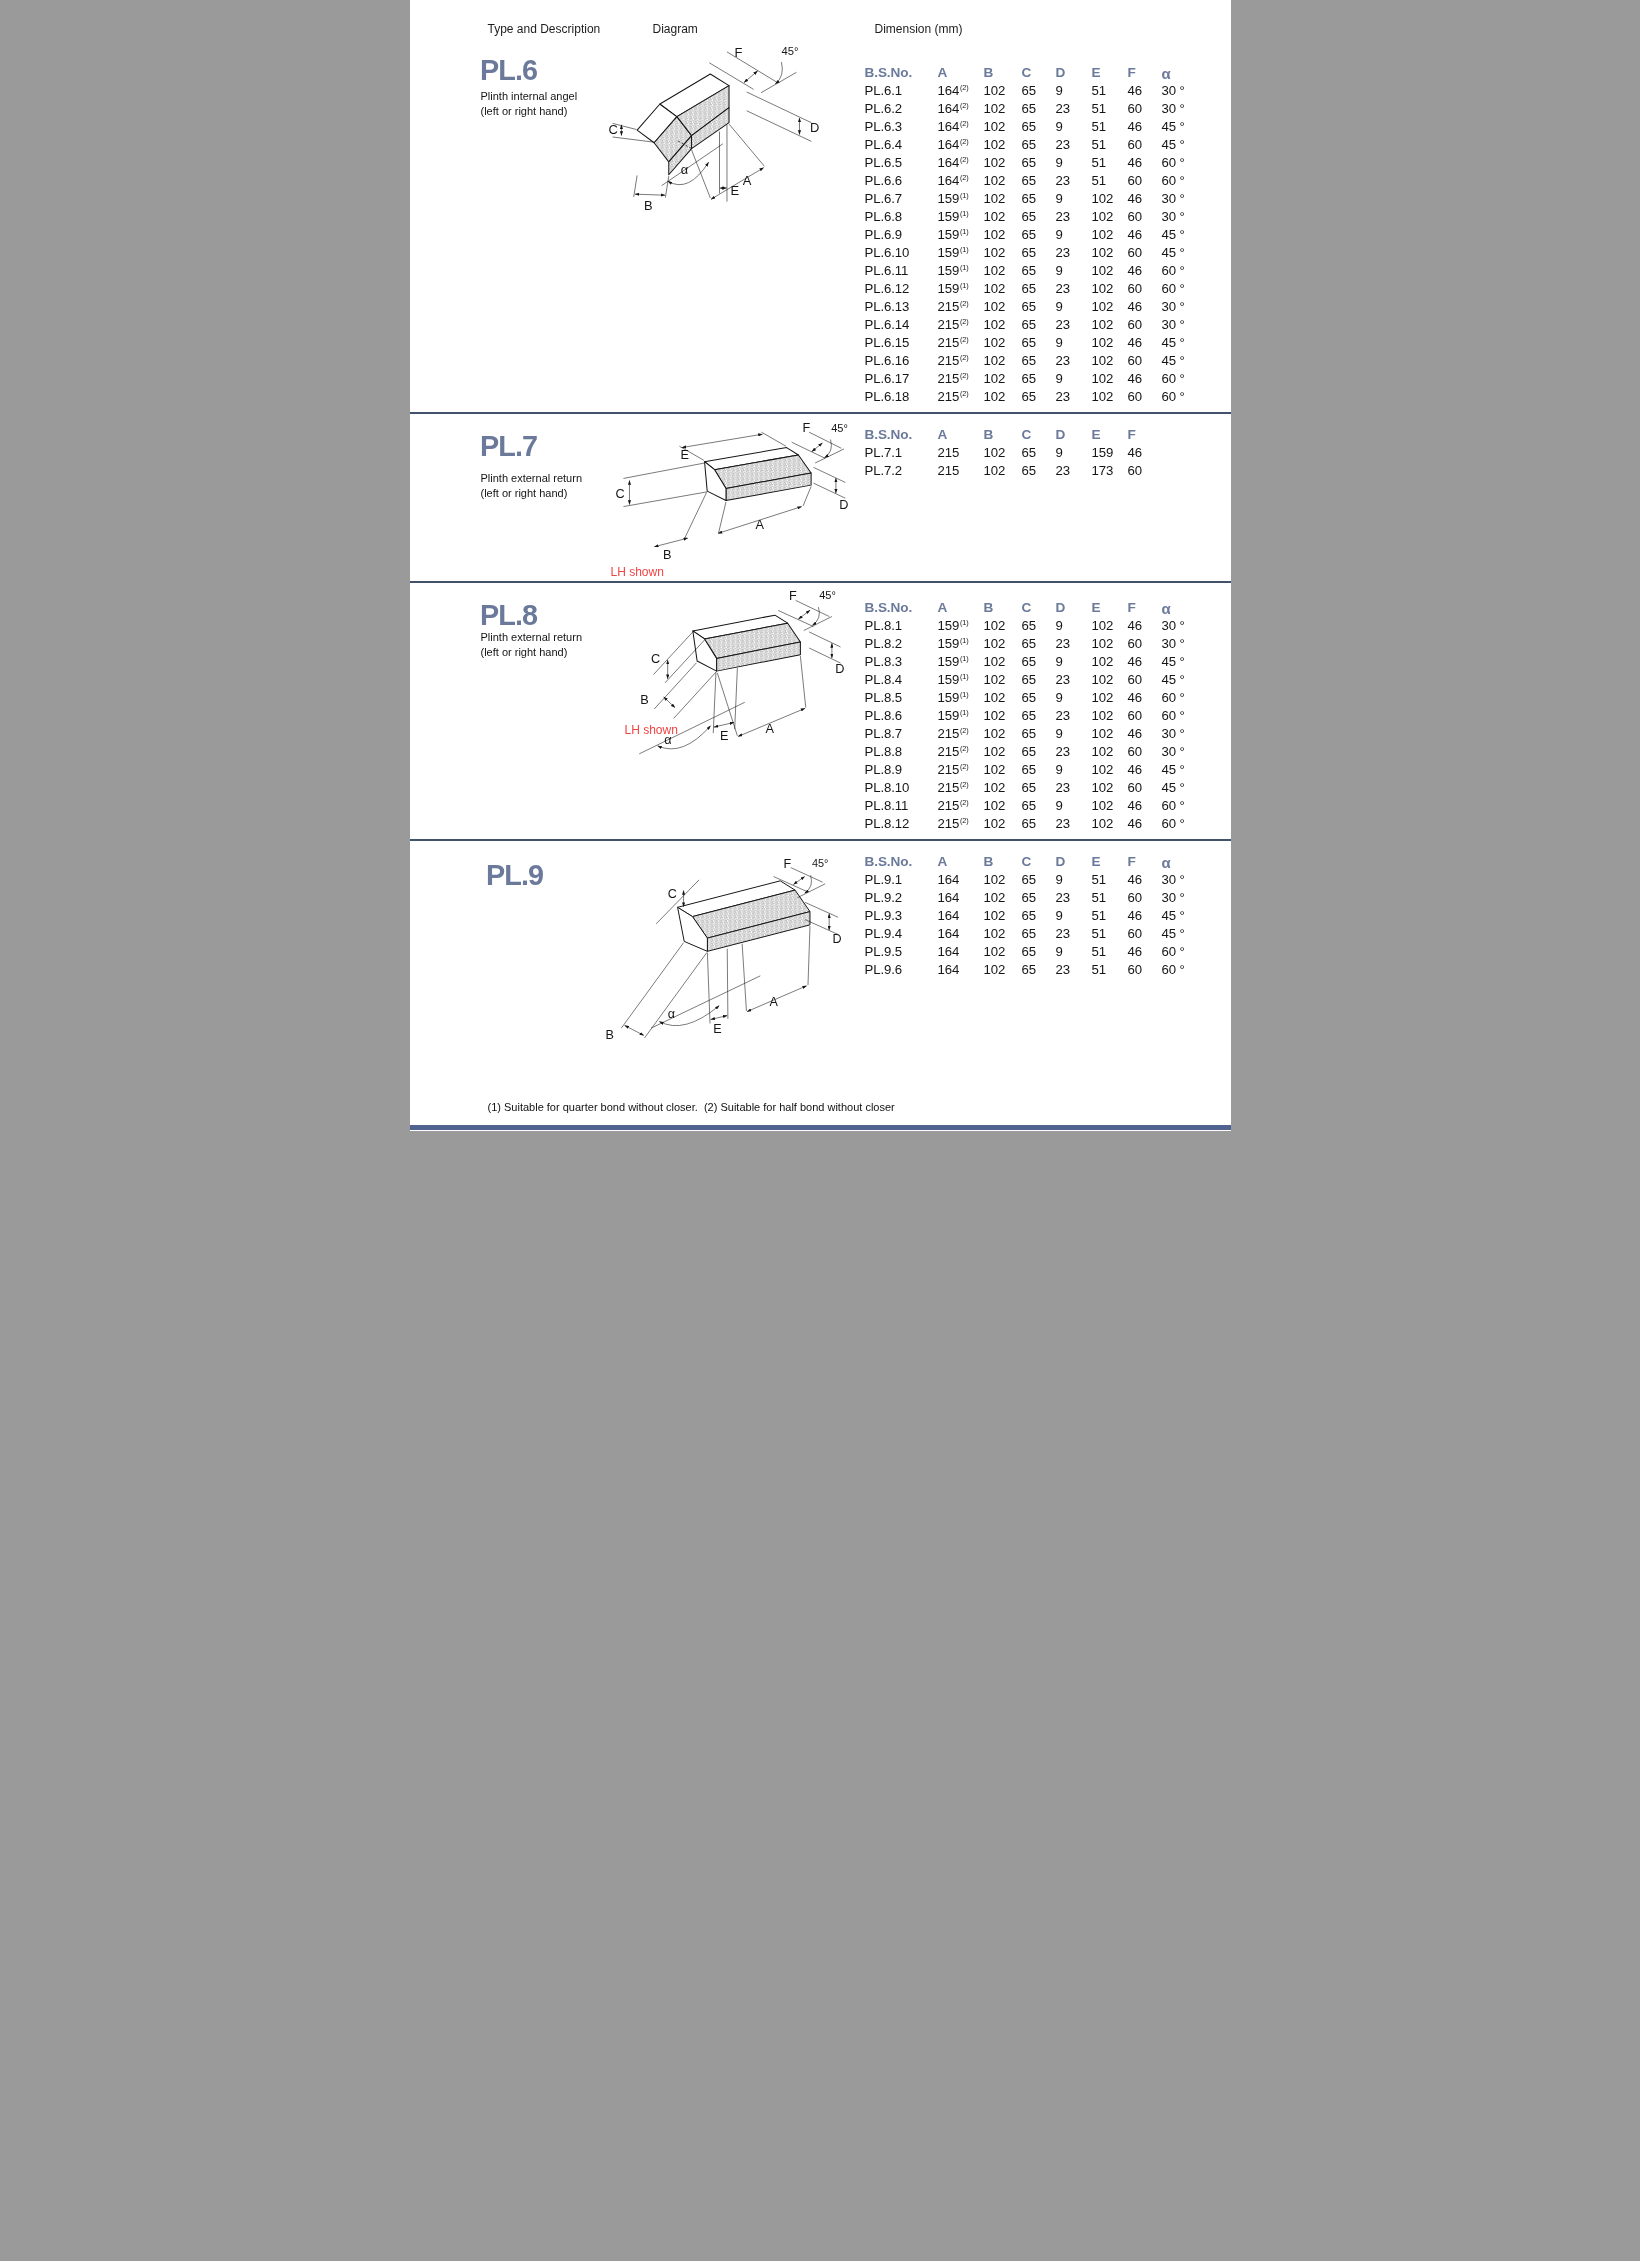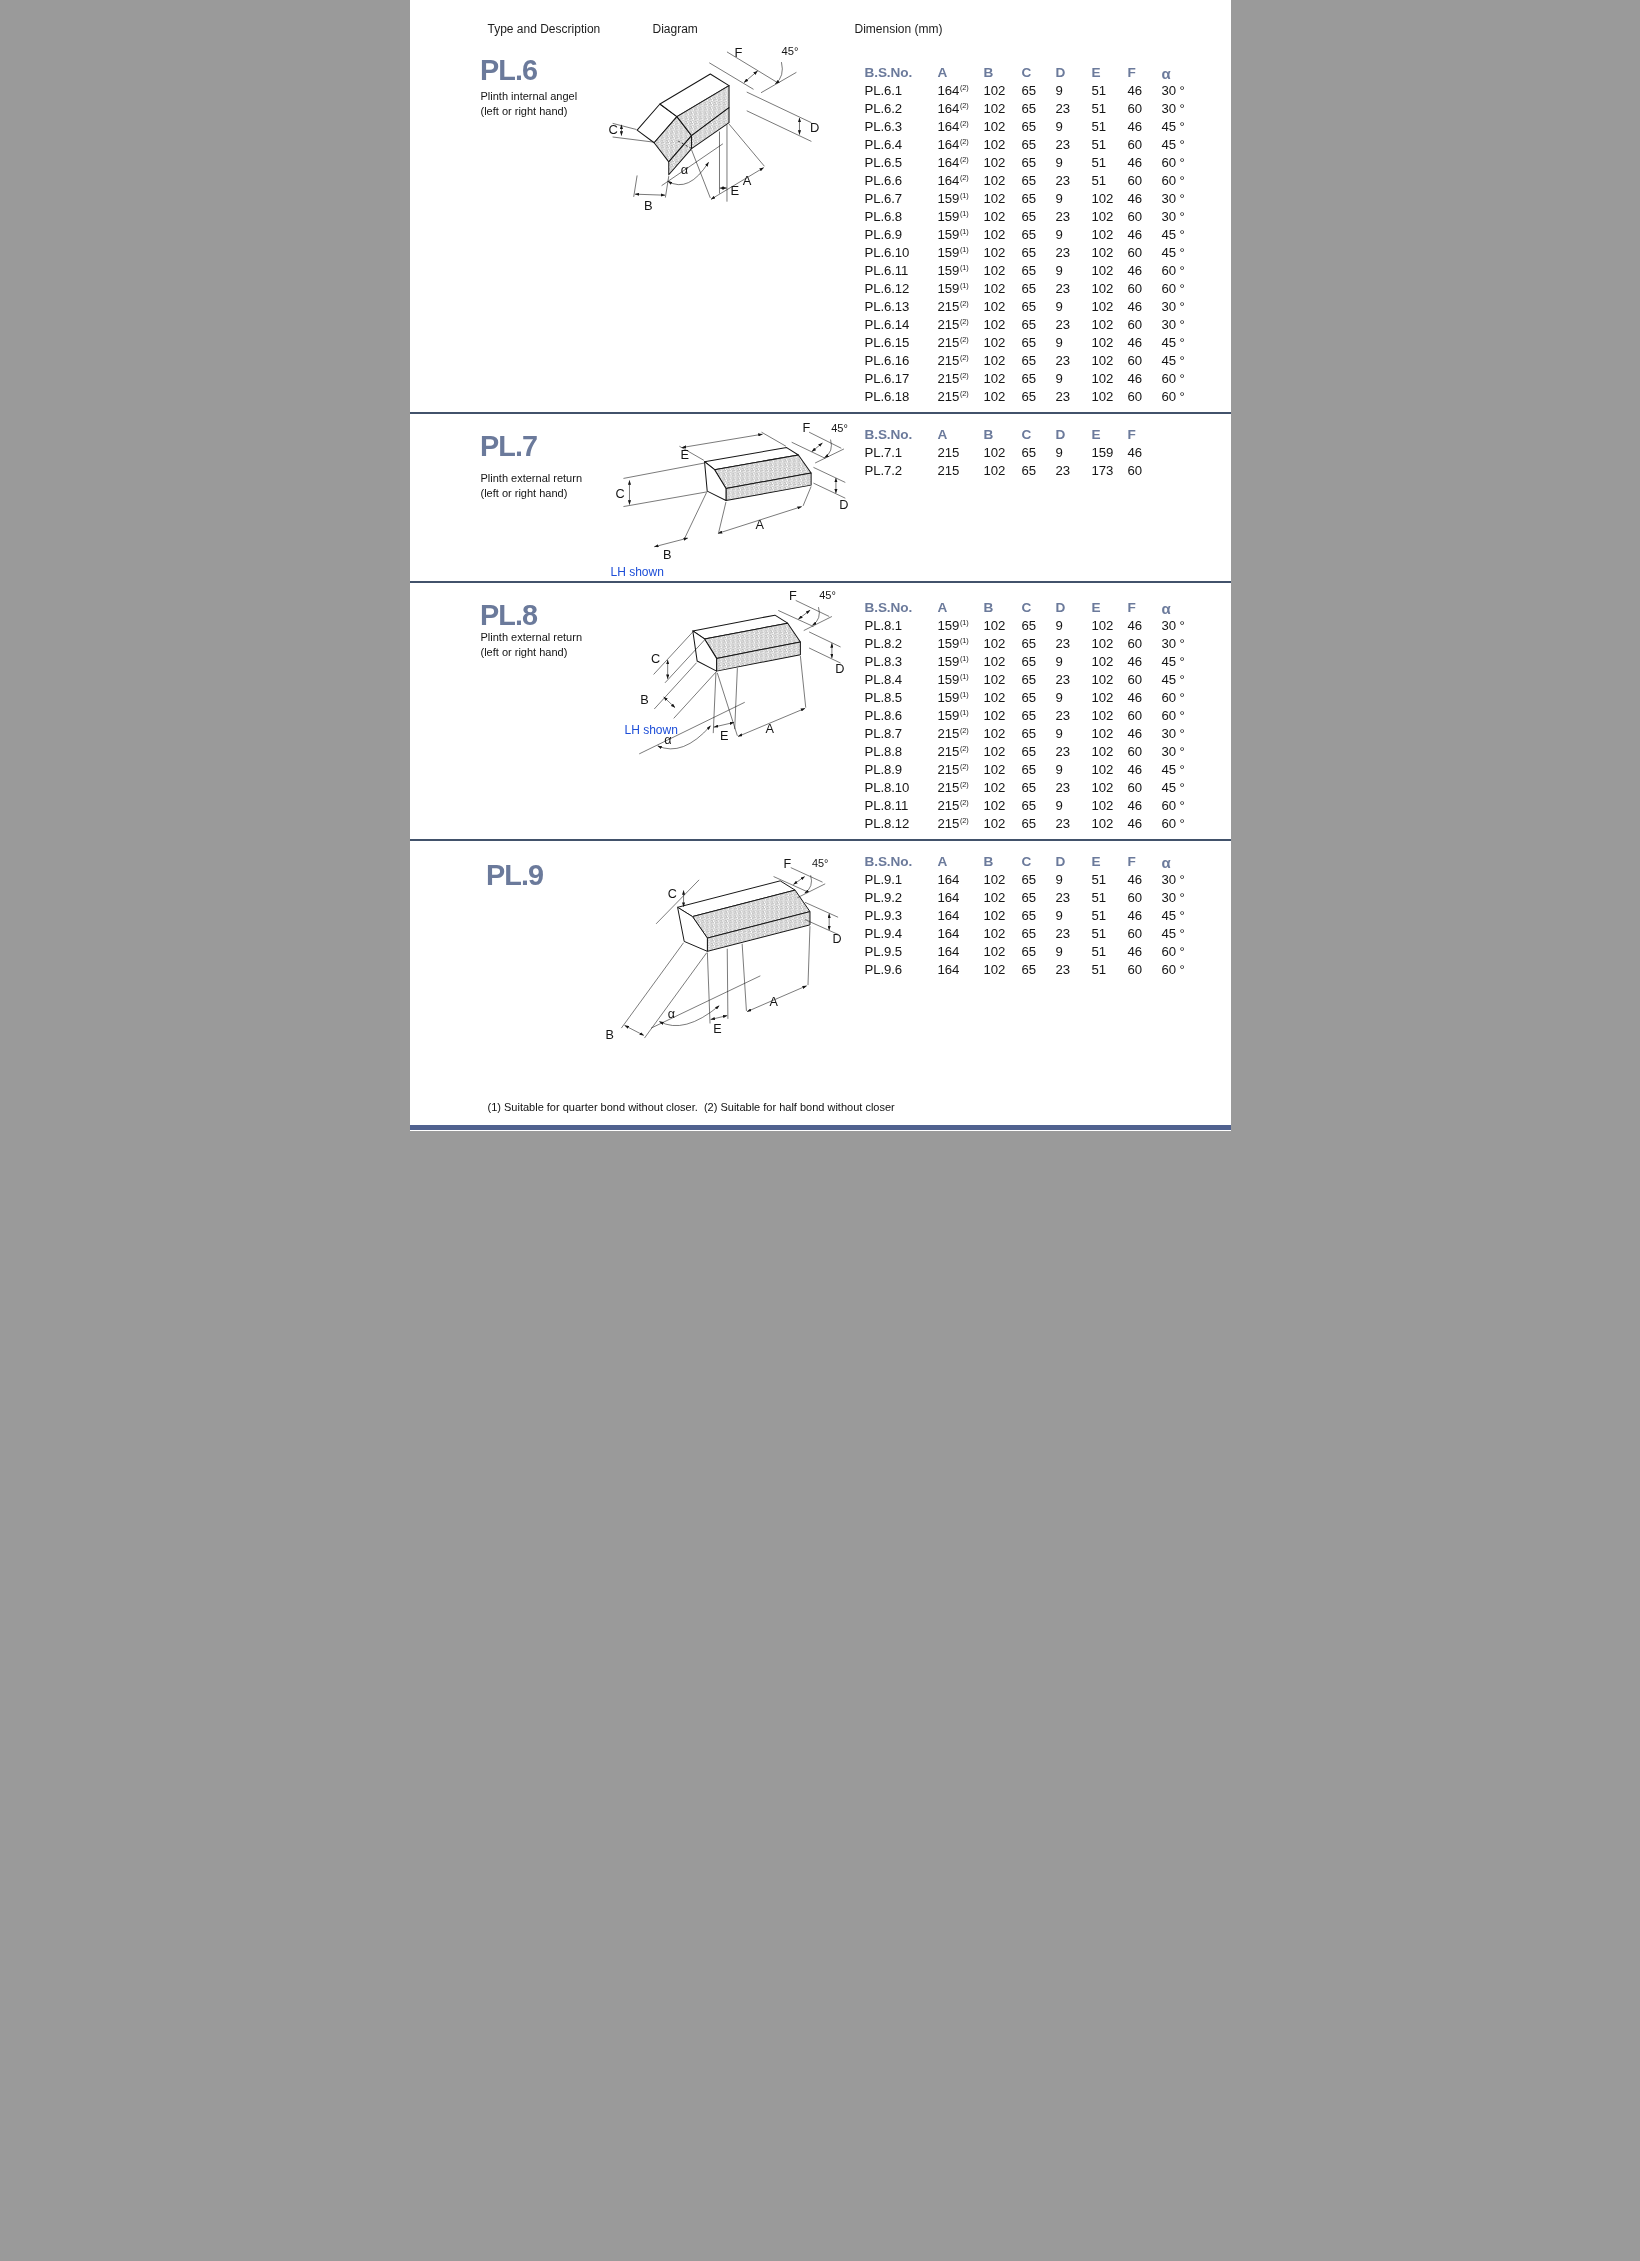--- a/index.html
+++ b/index.html
@@ -3,21 +3,21 @@
 <meta charset="utf-8">
 <style>
   *{margin:0;padding:0;box-sizing:border-box}
   html,body{background:#9a9a9a}
   .page{position:relative;width:821px;height:1131px;background:#ffffff;
         font-family:"Liberation Sans",sans-serif;color:#161616;overflow:hidden;margin:0 auto}
   .colhead{position:absolute;font-size:12px;color:#1d1d1d}
   .sec-title{position:absolute;font-weight:bold;font-size:30px;letter-spacing:-1px;
              color:var(--accent,#6b7a9b);transform:scaleX(.96);transform-origin:left top}
   .desc{position:absolute;font-size:11px;line-height:1.38;color:#141414}
-  .caption{position:absolute;font-size:12px;color:#1d4ed8}
+  .caption{position:absolute;font-size:12px;color:#ef4444}
   .rule{position:absolute;left:0;width:821px;height:2px;background:var(--divider,#42526b)}
   .dtable{position:absolute}
   .trow{display:flex;height:18px;align-items:flex-start;font-size:13.2px;letter-spacing:-0.1px}
   .thead{font-weight:bold;color:var(--accent,#6b7a9b);font-size:13.6px}
   .thead .k7{font-size:15px}
   .tc{flex:0 0 auto}
   .k0{width:73px}.k1{width:46px}.k2{width:38px}.k3{width:34px}
   .k4{width:36px}.k5{width:36px}.k6{width:34px}.k7{width:38px}
   .tc sup{font-size:7.3px;margin-left:0.7px}
   .footnote{position:absolute;font-size:11px;white-space:pre;color:#111}
@@ -44,21 +44,21 @@
       <rect width="14" height="14" fill="#ffffff"></rect>
       <path d="M2,2l2.5,1M9,1l1,2.5M4,7.5l2.5,1M11,8l1,2.5M1,11l2.5,.6M7,12.5l2.5,.4M12,4l1,1.5M6,4.5l1.5,1" stroke="#2a2a2a" stroke-width="1.1" fill="none" stroke-linecap="round"></path>
     </pattern>
   </defs>
 </svg>
 
 <div class="page">
 
   <div class="colhead" style="left:78px;top:22px">Type and Description</div>
   <div class="colhead" style="left:243px;top:22px">Diagram</div>
-  <div class="colhead" style="left:445px;top:22px">Dimension (mm)</div>
+  <div class="colhead" style="left:465px;top:22px">Dimension (mm)</div>
 
   <div class="sec-title" style="left:70px;top:53px">PL.6</div>
   <div class="desc" style="left:71px;top:89px">
     <div>Plinth internal angel</div>
     <div>(left or right hand)</div>
   </div>
 
   <svg class="diag" style="left:197px;top:41px" width="242" height="177" viewBox="0 0 710 520">
 
     <polygon class="face" points="155,185 205,222 138,299 88,262"></polygon>

